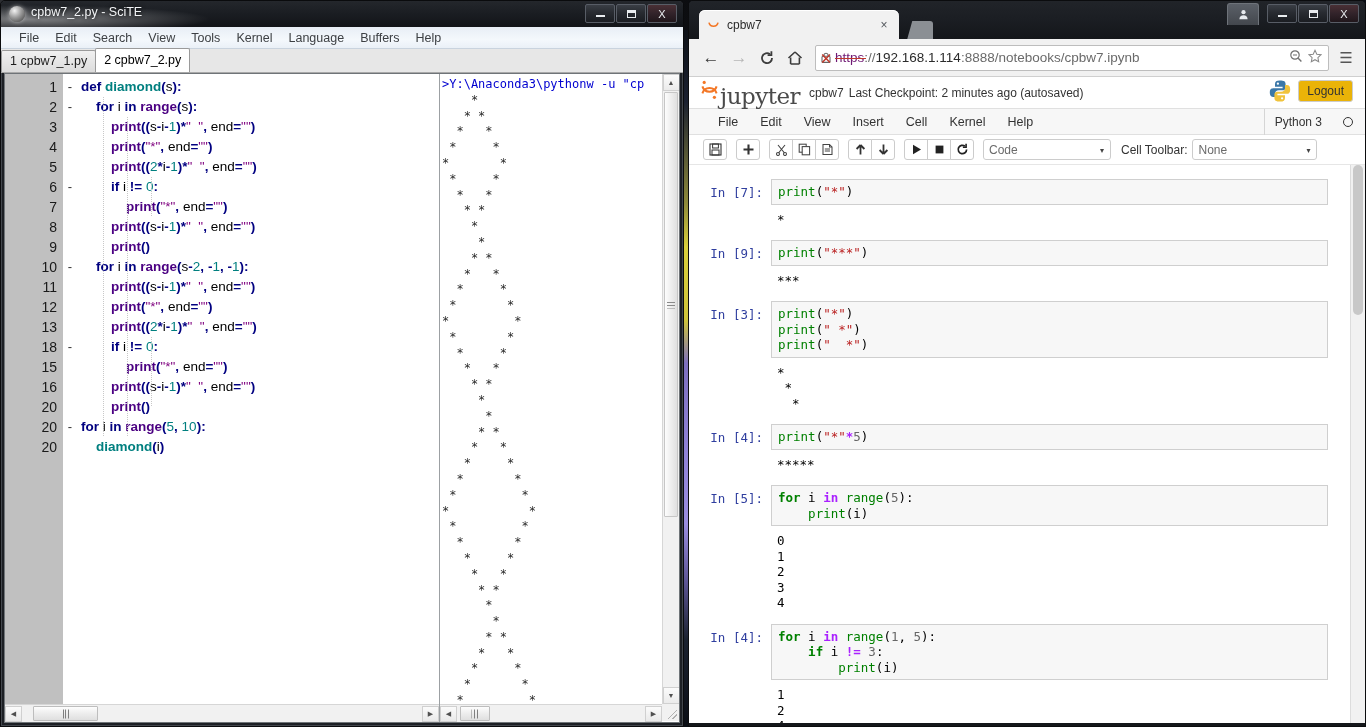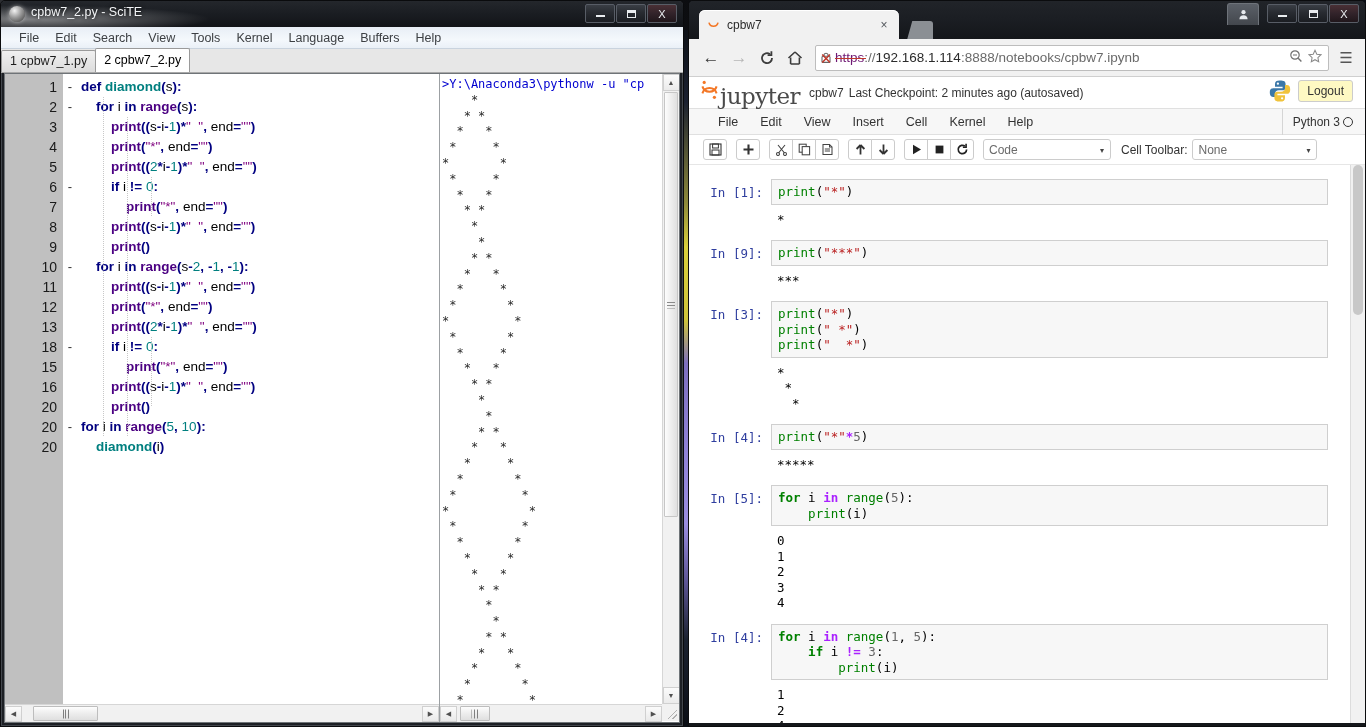--- a/index.html
+++ b/index.html
@@ -328,32 +328,32 @@
     font-size: 23px; color: #4a4a4a; letter-spacing: -0.5px;
     font-family: "DejaVu Serif", serif; line-height: 22px;
   }
   #jp-logo-mark { margin-right: 2px; margin-bottom: 2px; }
   #jp-title { font-size: 12px; color: #333; }
   #jp-checkpoint { font-size: 12px; color: #333; margin-left: 5px; }
   #jp-right { position: absolute; right: 12px; top: 2px; display: flex; align-items: center; gap: 7px; }
   #jp-kernel-logo { width: 22px; height: 24px; }
   #jp-logout {
     font-size: 12px; color: #333; border: 1px solid #ccc; border-radius: 3px;
-    padding: 3px 8px; background: #fef9c3;
+    padding: 3px 8px; background: #eab308;
   }
   #jp-menubar {
     height: 26px; background: #f7f7f7;
     border-bottom: 1px solid #e0e0e0;
     display: flex; align-items: center; padding-left: 18px;
     position: relative;
   }
   #jp-menubar .mi { font-size: 12.5px; color: #333; padding: 0 11px; }
   #jp-kernel-ind {
     position: absolute; right: 12px; top: 0; height: 26px;
-    display: flex; align-items: center; gap: 3px;
+    display: flex; align-items: center; gap: 21px;
     border-left: 1px solid #d5d5d5; padding-left: 10px;
   }
   #jp-kernel-name { font-size: 12px; color: #333; }
   #jp-kernel-circle {
     width: 10px; height: 10px; border-radius: 50%;
     border: 1.6px solid #333; background: transparent;
   }
   #jp-toolbar {
     height: 30px; display: flex; align-items: center;
     padding: 0 8px 0 14px; gap: 0;
@@ -787,21 +787,21 @@
       <div class="jp-select" style="min-width:125px">
         <span>None</span>
         <span class="cav">▾</span>
       </div>
     </div>
 
     <div id="jp-notebook-scroll">
       <div id="jp-notebook">
         <div id="jp-nb-inner">
             <div class="jp-cell">
-              <div class="jp-prompt">In [1]:</div>
+              <div class="jp-prompt">In [7]:</div>
               <div class="jp-cell-body">
                 <div class="jp-input"><span class="jb">print</span>(<span class="js">"*"</span>)</div>
                 <div class="jp-output">*</div>
               </div>
             </div>
             <div class="jp-cell">
               <div class="jp-prompt">In [9]:</div>
               <div class="jp-cell-body">
                 <div class="jp-input"><span class="jb">print</span>(<span class="js">"***"</span>)</div>
                 <div class="jp-output">***</div>

